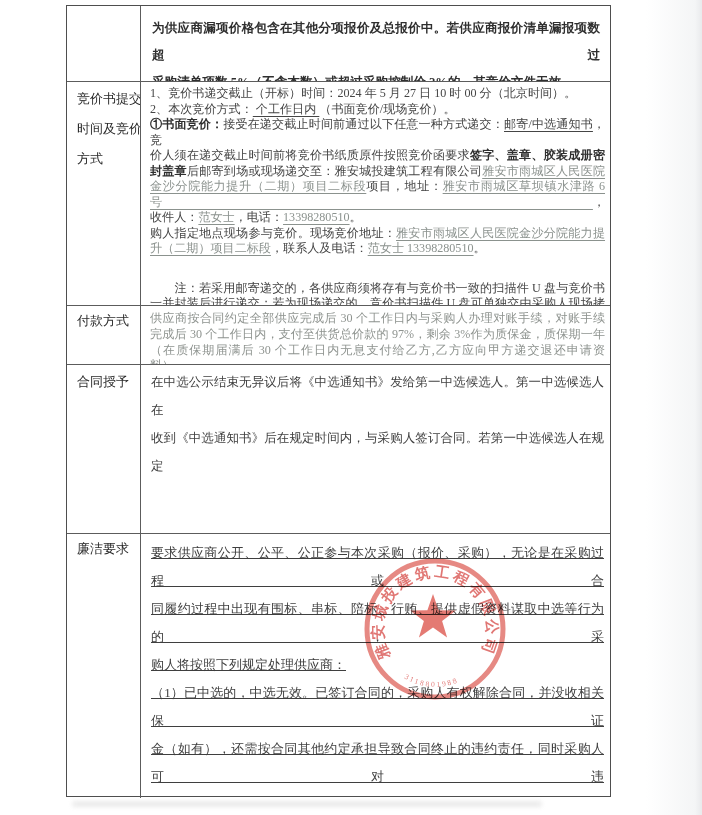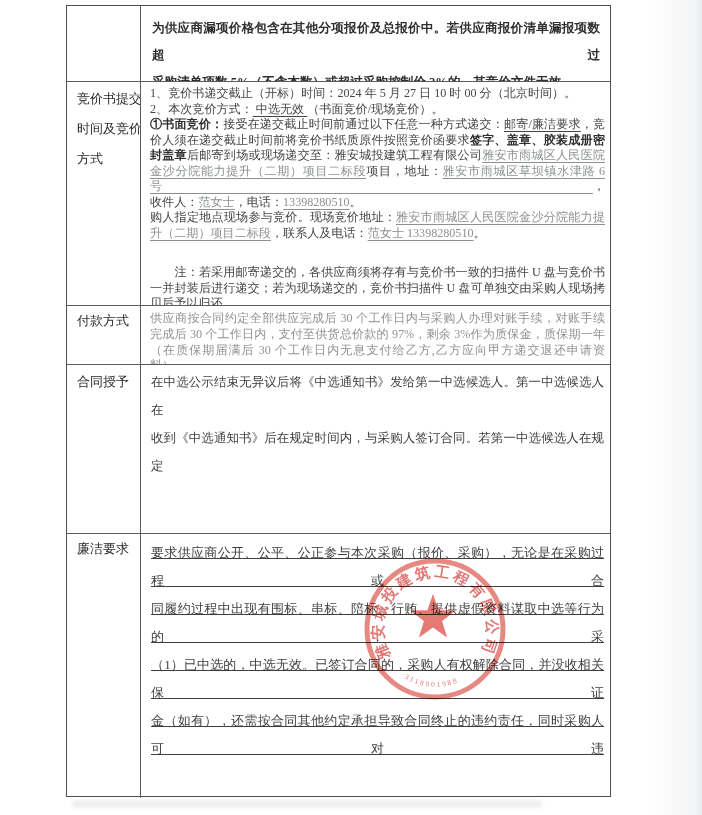--- a/index.html
+++ b/index.html
@@ -66,22 +66,22 @@
         <div class="line"><span class="b">为供应商漏项价格包含在其他分项报价及总报价中。若供应商报价清单漏报项数超过</span></div>
         <div class="line end"><span class="b">采购清单项数 5%（不含本数）或超过采购控制价 2%的，其竞价文件无效。</span></div>
       </div>
       <div class="cell hcell r2">
         <div class="hline">竞价书提交</div>
         <div class="hline">时间及竞价</div>
         <div class="hline">方式</div>
       </div>
       <div class="cell bcell r2">
         <div class="line end"><span>1、竞价书递交截止（开标）时间：2024 年 5 月 27 日 10 时 00 分（北京时间）。</span></div>
-        <div class="line end"><span>2、本次竞价方式：</span><span class="u"> 中选无效 </span><span>（书面竞价/现场竞价）。</span></div>
-        <div class="line"><span class="b">①书面竞价：</span><span>接受在递交截止时间前通过以下任意一种方式递交：</span><span class="u">邮寄/廉洁要求</span><span>，竞</span></div>
+        <div class="line end"><span>2、本次竞价方式：</span><span class="u"> 个工作日内 </span><span>（书面竞价/现场竞价）。</span></div>
+        <div class="line"><span class="b">①书面竞价：</span><span>接受在递交截止时间前通过以下任意一种方式递交：</span><span class="u">邮寄/中选通知书</span><span>，竞</span></div>
         <div class="line"><span>价人须在递交截止时间前将竞价书纸质原件按照竞价函要求</span><span class="b">签字、盖章、胶装成册密</span></div>
         <div class="line"><span class="b">封盖章</span><span>后邮寄到场或现场递交至：雅安城投建筑工程有限公司</span><span class="u g">雅安市雨城区人民医院</span></div>
         <div class="line"><span class="u g">金沙分院能力提升（二期）项目二标段</span><span>项目，地址：</span><span class="u g">雅安市雨城区草坝镇水津路 6 号</span><span>，</span></div>
         <div class="line end"><span>收件人：</span><span class="u g">范女士</span><span>，电话：</span><span class="u g">13398280510</span><span>。</span></div>
         <div class="line"><span>购人指定地点现场参与竞价。现场竞价地址：</span><span class="u g">雅安市雨城区人民医院金沙分院能力提</span></div>
         <div class="line end"><span class="u g">升（二期）项目二标段</span><span>，联系人及电话：</span><span class="u g">范女士 13398280510</span><span>。</span></div>
         <div class="line gap"><span>　　注：若采用邮寄递交的，各供应商须将存有与竞价书一致的扫描件 U 盘与竞价书</span></div>
         <div class="line"><span>一并封装后进行递交；若为现场递交的，竞价书扫描件 U 盘可单独交由采购人现场拷</span></div>
         <div class="line end"><span>贝后予以归还。</span></div>
       </div>
@@ -99,20 +99,21 @@
       <div class="cell bcell r4">
         <div class="line"><span>在中选公示结束无异议后将《中选通知书》发给第一中选候选人。第一中选候选人在</span></div>
         <div class="line"><span>收到《中选通知书》后在规定时间内，与采购人签订合同。若第一中选候选人在规定</span></div>
       </div>
       <div class="cell hcell r5 vc">
         <div class="hline">廉洁要求</div>
       </div>
       <div class="cell bcell r5">
         <div class="line"><span>要求供应商公开、公平、公正参与本次采购（报价、采购），无论是在采购过程或合</span></div>
         <div class="line"><span>同履约过程中出现有围标、串标、陪标、行贿、提供虚假资料谋取中选等行为的，采</span></div>
+        <div class="line end"><span>购人将按照下列规定处理供应商：</span></div>
         <div class="line"><span>（1）已中选的，中选无效。已签订合同的，采购人有权解除合同，并没收相关保证</span></div>
         <div class="line"><span>金（如有），还需按合同其他约定承担导致合同终止的违约责任，同时采购人可对违</span></div>
         <div class="line"></div>
       </div>
     </div>
 
   <svg class="stamp" viewBox="0 0 150 150" width="150" height="150" xmlns="http://www.w3.org/2000/svg">
     <defs>
       <path id="sealTextArc" d="M 32.4 104.8 A 52 52 0 1 1 117.6 104.8" fill="none"></path>
       <path id="sealNumArc" d="M 24.8 104 A 58 58 0 0 0 125.2 104" fill="none"></path>

